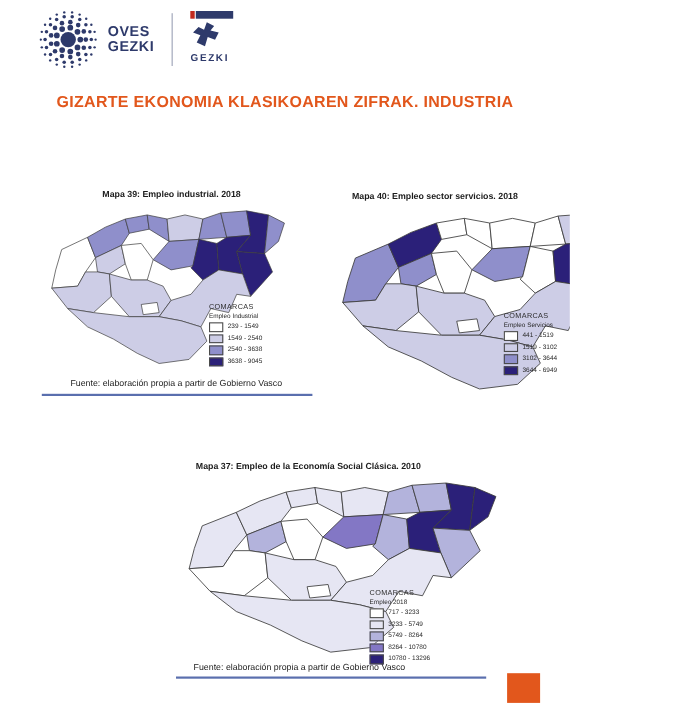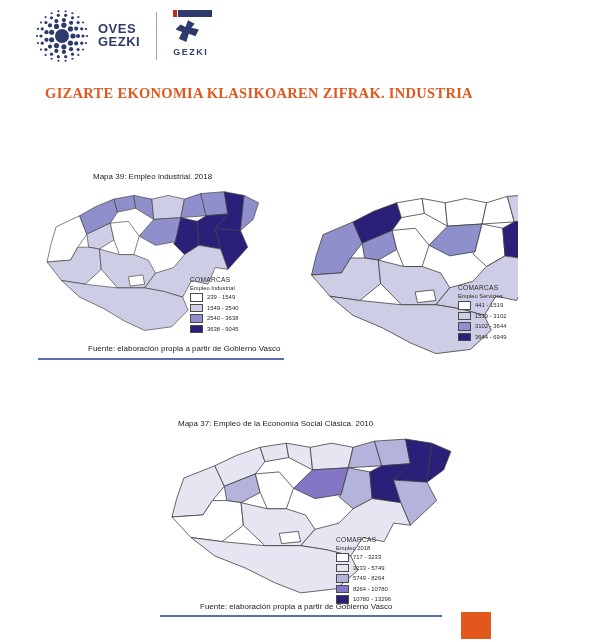--- a/index.html
+++ b/index.html
@@ -14,38 +14,38 @@
   .logo-divider{width:1px;height:48px;background:#9aa0b5;margin:4px 16px 0 16px;}
   .gezki{display:flex;flex-direction:column;margin-top:2px;}
   .gezki-banner{display:flex;align-items:center;height:7px;}
   .gezki-red{width:4px;height:7px;background:#c22a1e;}
   .gezki-bar{width:34px;height:7px;background:#2e3a6b;margin-left:1px;}
   .gezki-tree{width:30px;height:28px;margin-top:1px;}
   .gezki-label{font-size:9px;font-weight:bold;color:#2e3a6b;letter-spacing:1.5px;margin-top:1px;}
 
   
   .main-title{position:absolute;left:0;right:0;top:84px;text-align:center;
-              font-family:Liberation Serif, serif;font-weight:bold;
+              font-family:Liberation Sans, sans-serif;font-weight:bold;
               font-size:14.5px;line-height:18px;color:#e2571c;letter-spacing:.3px;}
 
   
   .map-block{position:absolute;}
-  .map-title{font-size:8px;font-weight:normal;color:#1c1c1c;}
+  .map-title{font-size:8px;font-weight:bold;color:#1c1c1c;}
   .map-canvas{position:absolute;}
   .map-canvas svg{display:block;}
   .map-canvas polygon{stroke:#3c3c3c;stroke-width:.7;stroke-linejoin:round;}
 
   .legend{position:absolute;}
   .legend-title{font-size:6.6px;color:#2b2b2b;letter-spacing:.3px;}
   .legend-sub{font-size:5.8px;color:#2b2b2b;margin-top:2px;margin-bottom:2px;}
   .legend-row{display:flex;align-items:center;margin-top:2px;}
   .legend-swatch{width:11px;height:6.5px;border:1px solid #4a4a4a;flex:0 0 auto;}
   .legend-label{font-size:5.9px;color:#2b2b2b;margin-left:4px;white-space:nowrap;}
 
-  .fuente{position:absolute;font-size:8px;color:#1c1c1c;white-space:nowrap;margin-left:24px;}
+  .fuente{position:absolute;font-size:8px;color:#1c1c1c;white-space:nowrap;}
   .rule{position:absolute;height:2px;background:#5a6fae;}
 
   .corner-square{position:absolute;right:27px;bottom:3px;width:30px;height:27px;}
 </style>
 </head>
 <body>
 
 <div class="page">
 
   <div class="logo-bar">
@@ -185,20 +185,21 @@
             <span class="legend-swatch" style="background: rgb(43, 32, 121);"></span>
             <span class="legend-label">3638 - 9045</span>
           </div>
         </div>
     </div>
     <div class="fuente" style="left:26px;top:172px;">Fuente: elaboración propia a partir de Gobierno Vasco</div>
     <div class="rule" style="left:0;top:186px;width:246px;"></div>
   </div>
 
   <div class="map-block" style="left:298px;top:170px;width:292px;height:195px;">
+    <div class="map-title" style="margin-left:22px;margin-top:4px;">Mapa 40: Empleo sector servicios. 2018</div>
     <div class="map-canvas" style="left:2px;top:20px;width:288px;height:170px;">
   <svg viewBox="0 0 250 160" preserveAspectRatio="none" width="100%" height="100%">
     <g>
       <polygon points="10,80 14,62 20,42 46,30 54,50 44,64 36,78" fill="#8F8FCB"></polygon>
       <polygon points="46,30 64,20 84,12 88,26 80,38 54,50" fill="#2B2079"></polygon>
       <polygon points="84,12 106,8 108,22 88,26" fill="#FFFFFF"></polygon>
       <polygon points="106,8 126,12 128,34 108,22" fill="#FFFFFF"></polygon>
       <polygon points="126,12 144,8 162,12 158,32 128,34" fill="#FFFFFF"></polygon>
       <polygon points="162,12 180,6 186,30 158,32" fill="#FFFFFF"></polygon>
       <polygon points="180,6 206,4 210,28 186,30" fill="#CDCDE6"></polygon>

